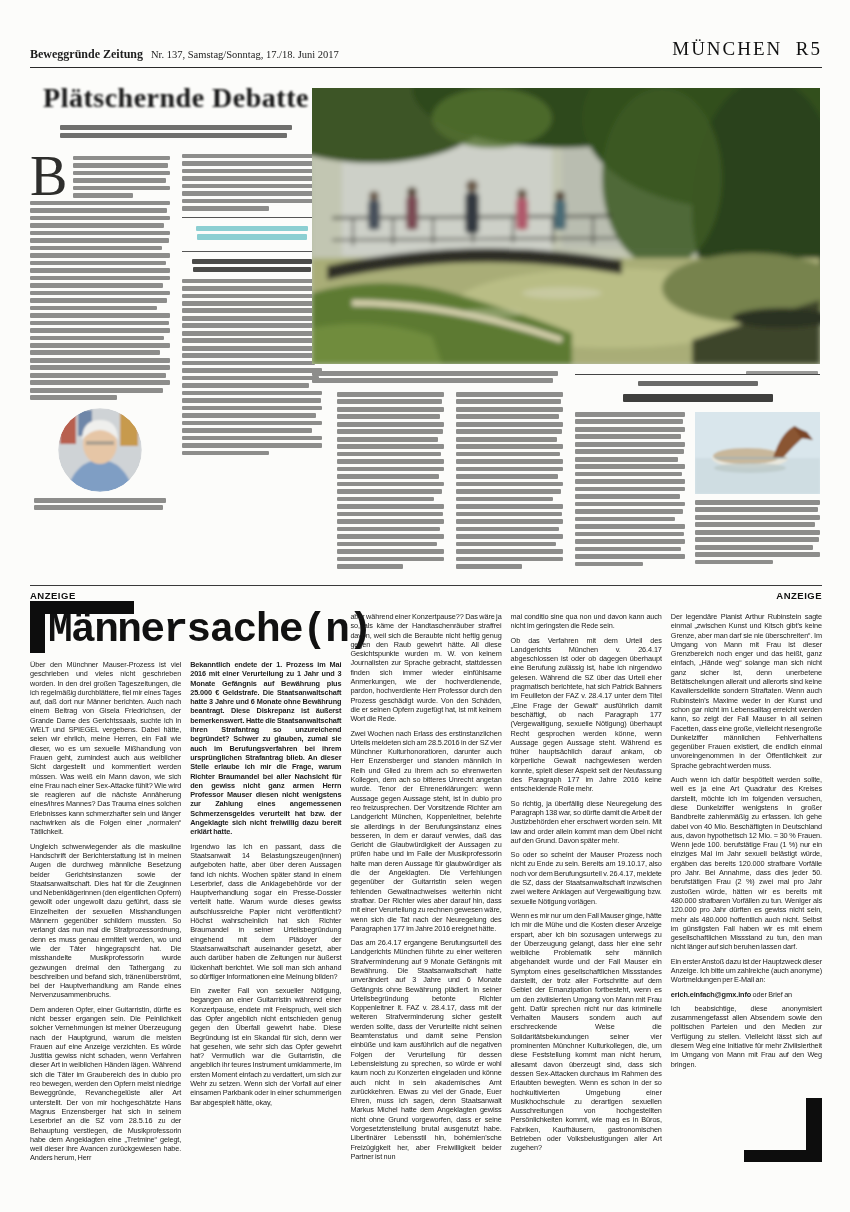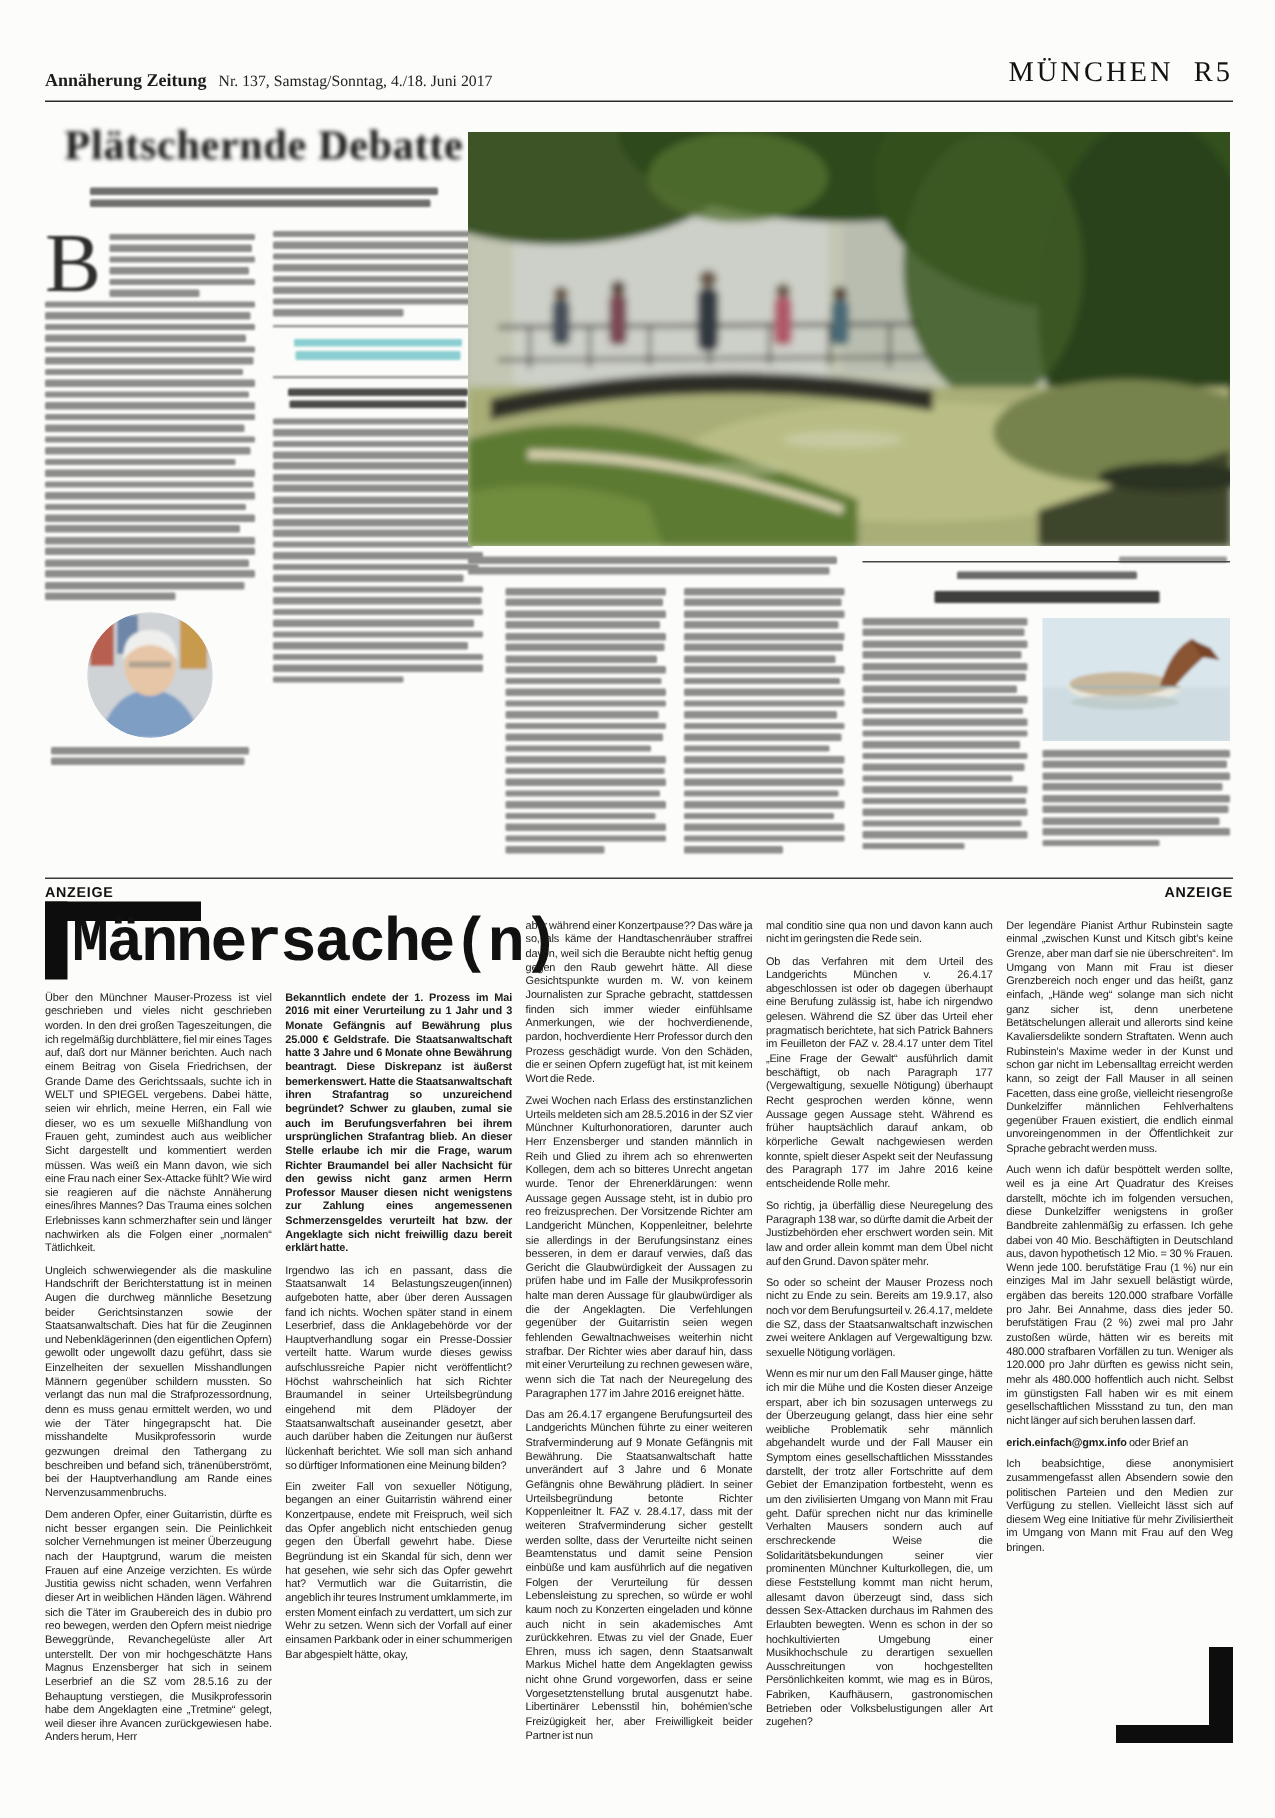--- a/index.html
+++ b/index.html
@@ -69,21 +69,21 @@
   .ad-p.b{font-weight:bold;}
   .brk-bot-v{position:absolute;left:806px;top:1098px;width:16px;height:64px;background:#0d0d0d;}
   .brk-bot-h{position:absolute;left:744px;top:1150px;width:78px;height:12px;background:#0d0d0d;}
 </style>
 </head>
 <body>
 
 <div id="page">
 
   <div class="mast">
-    <span class="paper">Annäherung Zeitung</span><span class="issue">Nr. 137, Samstag/Sonntag, 4./18. Juni 2017</span>
+    <span class="paper">Beweggründe Zeitung</span><span class="issue">Nr. 137, Samstag/Sonntag, 17./18. Juni 2017</span>
     <span class="sec"><span>MÜNCHEN</span>&nbsp;&nbsp;<span>R5</span></span>
   </div>
   <div class="mastrule"></div>
 
   <div class="art-left">
     <div class="art-head">Plätschernde Debatte</div>
     <div class="subhead soft">
         <div class="bl" style="width: 100%;"></div>
         <div class="bl" style="width: 98%;"></div>
       </div>
@@ -412,26 +412,27 @@
       </div>
     <div class="adcol">
         <p class="ad-p">aber während einer Konzertpause?? Das wäre ja so, als käme der Handtaschenräuber straffrei davon, weil sich die Beraubte nicht heftig genug gegen den Raub gewehrt hätte. All diese Gesichtspunkte wurden m. W. von keinem Journalisten zur Sprache gebracht, stattdessen finden sich immer wieder einfühlsame Anmerkungen, wie der hochverdienende, pardon, hochverdiente Herr Professor durch den Prozess geschädigt wurde. Von den Schäden, die er seinen Opfern zugefügt hat, ist mit keinem Wort die Rede.</p>
         <p class="ad-p">Zwei Wochen nach Erlass des erstinstanzlichen Urteils meldeten sich am 28.5.2016 in der SZ vier Münchner Kulturhonoratioren, darunter auch Herr Enzensberger und standen männlich in Reih und Glied zu ihrem ach so ehrenwerten Kollegen, dem ach so bitteres Unrecht angetan wurde. Tenor der Ehrenerklärungen: wenn Aussage gegen Aussage steht, ist in dubio pro reo freizusprechen. Der Vorsitzende Richter am Landgericht München, Koppenleitner, belehrte sie allerdings in der Berufungsinstanz eines besseren, in dem er darauf verwies, daß das Gericht die Glaubwürdigkeit der Aussagen zu prüfen habe und im Falle der Musikprofessorin halte man deren Aussage für glaubwürdiger als die der Angeklagten. Die Verfehlungen gegenüber der Guitarristin seien wegen fehlenden Gewaltnachweises weiterhin nicht strafbar. Der Richter wies aber darauf hin, dass mit einer Verurteilung zu rechnen gewesen wäre, wenn sich die Tat nach der Neuregelung des Paragraphen 177 im Jahre 2016 ereignet hätte.</p>
         <p class="ad-p">Das am 26.4.17 ergangene Berufungsurteil des Landgerichts München führte zu einer weiteren Strafverminderung auf 9 Monate Gefängnis mit Bewährung. Die Staatsanwaltschaft hatte unverändert auf 3 Jahre und 6 Monate Gefängnis ohne Bewährung plädiert. In seiner Urteilsbegründung betonte Richter Koppenleitner lt. FAZ v. 28.4.17, dass mit der weiteren Strafverminderung sicher gestellt werden sollte, dass der Verurteilte nicht seinen Beamtenstatus und damit seine Pension einbüße und kam ausführlich auf die negativen Folgen der Verurteilung für dessen Lebensleistung zu sprechen, so würde er wohl kaum noch zu Konzerten eingeladen und könne auch nicht in sein akademisches Amt zurückkehren. Etwas zu viel der Gnade, Euer Ehren, muss ich sagen, denn Staatsanwalt Markus Michel hatte dem Angeklagten gewiss nicht ohne Grund vorgeworfen, dass er seine Vorgesetztenstellung brutal ausgenutzt habe. Libertinärer Lebensstil hin, bohémien'sche Freizügigkeit her, aber Freiwilligkeit beider Partner ist nun</p>
       </div>
     <div class="adcol">
         <p class="ad-p">mal conditio sine qua non und davon kann auch nicht im geringsten die Rede sein.</p>
         <p class="ad-p">Ob das Verfahren mit dem Urteil des Landgerichts München v. 26.4.17 abgeschlossen ist oder ob dagegen überhaupt eine Berufung zulässig ist, habe ich nirgendwo gelesen. Während die SZ über das Urteil eher pragmatisch berichtete, hat sich Patrick Bahners im Feuilleton der FAZ v. 28.4.17 unter dem Titel „Eine Frage der Gewalt“ ausführlich damit beschäftigt, ob nach Paragraph 177 (Vergewaltigung, sexuelle Nötigung) überhaupt Recht gesprochen werden könne, wenn Aussage gegen Aussage steht. Während es früher hauptsächlich darauf ankam, ob körperliche Gewalt nachgewiesen werden konnte, spielt dieser Aspekt seit der Neufassung des Paragraph 177 im Jahre 2016 keine entscheidende Rolle mehr.</p>
         <p class="ad-p">So richtig, ja überfällig diese Neuregelung des Paragraph 138 war, so dürfte damit die Arbeit der Justizbehörden eher erschwert worden sein. Mit law and order allein kommt man dem Übel nicht auf den Grund. Davon später mehr.</p>
-        <p class="ad-p">So oder so scheint der Mauser Prozess noch nicht zu Ende zu sein. Bereits am 19.9.17, also noch vor dem Berufungsurteil v. 26.4.17, meldete die SZ, dass der Staatsanwaltschaft inzwischen zwei weitere Anklagen auf Vergewaltigung bzw. sexuelle Nötigung vorlägen.</p>
+        <p class="ad-p">So oder so scheint der Mauser Prozess noch nicht zu Ende zu sein. Bereits am 19.10.17, also noch vor dem Berufungsurteil v. 26.4.17, meldete die SZ, dass der Staatsanwaltschaft inzwischen zwei weitere Anklagen auf Vergewaltigung bzw. sexuelle Nötigung vorlägen.</p>
         <p class="ad-p">Wenn es mir nur um den Fall Mauser ginge, hätte ich mir die Mühe und die Kosten dieser Anzeige erspart, aber ich bin sozusagen unterwegs zu der Überzeugung gelangt, dass hier eine sehr weibliche Problematik sehr männlich abgehandelt wurde und der Fall Mauser ein Symptom eines gesellschaftlichen Missstandes darstellt, der trotz aller Fortschritte auf dem Gebiet der Emanzipation fortbesteht, wenn es um den zivilisierten Umgang von Mann mit Frau geht. Dafür sprechen nicht nur das kriminelle Verhalten Mausers sondern auch auf erschreckende Weise die Solidaritätsbekundungen seiner vier prominenten Münchner Kulturkollegen, die, um diese Feststellung kommt man nicht herum, allesamt davon überzeugt sind, dass sich dessen Sex-Attacken durchaus im Rahmen des Erlaubten bewegten. Wenn es schon in der so hochkultivierten Umgebung einer Musikhochschule zu derartigen sexuellen Ausschreitungen von hochgestellten Persönlichkeiten kommt, wie mag es in Büros, Fabriken, Kaufhäusern, gastronomischen Betrieben oder Volksbelustigungen aller Art zugehen?</p>
       </div>
     <div class="adcol">
         <p class="ad-p">Der legendäre Pianist Arthur Rubinstein sagte einmal „zwischen Kunst und Kitsch gibt's keine Grenze, aber man darf sie nie überschreiten“. Im Umgang von Mann mit Frau ist dieser Grenzbereich noch enger und das heißt, ganz einfach, „Hände weg“ solange man sich nicht ganz sicher ist, denn unerbetene Betätschelungen allerait und allerorts sind keine Kavaliersdelikte sondern Straftaten. Wenn auch Rubinstein's Maxime weder in der Kunst und schon gar nicht im Lebensalltag erreicht werden kann, so zeigt der Fall Mauser in all seinen Facetten, dass eine große, vielleicht riesengroße Dunkelziffer männlichen Fehlverhaltens gegenüber Frauen existiert, die endlich einmal unvoreingenommen in der Öffentlichkeit zur Sprache gebracht werden muss.</p>
         <p class="ad-p">Auch wenn ich dafür bespöttelt werden sollte, weil es ja eine Art Quadratur des Kreises darstellt, möchte ich im folgenden versuchen, diese Dunkelziffer wenigstens in großer Bandbreite zahlenmäßig zu erfassen. Ich gehe dabei von 40 Mio. Beschäftigten in Deutschland aus, davon hypothetisch 12 Mio. = 30 % Frauen. Wenn jede 100. berufstätige Frau (1 %) nur ein einziges Mal im Jahr sexuell belästigt würde, ergäben das bereits 120.000 strafbare Vorfälle pro Jahr. Bei Annahme, dass dies jeder 50. berufstätigen Frau (2 %) zwei mal pro Jahr zustoßen würde, hätten wir es bereits mit 480.000 strafbaren Vorfällen zu tun. Weniger als 120.000 pro Jahr dürften es gewiss nicht sein, mehr als 480.000 hoffentlich auch nicht. Selbst im günstigsten Fall haben wir es mit einem gesellschaftlichen Missstand zu tun, den man nicht länger auf sich beruhen lassen darf.</p>
+        <p class="ad-p">Ein erster Anstoß dazu ist der Hauptzweck dieser Anzeige. Ich bitte um zahlreiche (auch anonyme) Wortmeldungen per E-Mail an:</p>
         <p class="ad-p"><b>erich.einfach@gmx.info</b> oder Brief an</p>
         <p class="ad-p">Ich beabsichtige, diese anonymisiert zusammengefasst allen Absendern sowie den politischen Parteien und den Medien zur Verfügung zu stellen. Vielleicht lässt sich auf diesem Weg eine Initiative für mehr Zivilisiertheit im Umgang von Mann mit Frau auf den Weg bringen.</p>
       </div>
   </div>
 
   <div class="brk-bot-v"></div>
   <div class="brk-bot-h"></div>
 
 </div>
 

